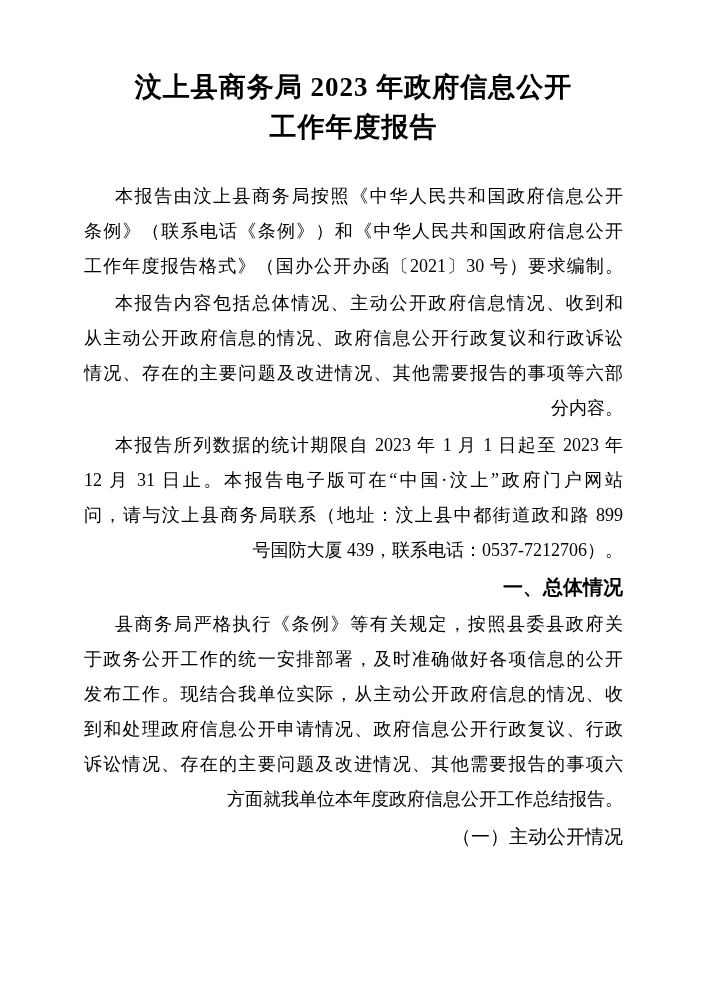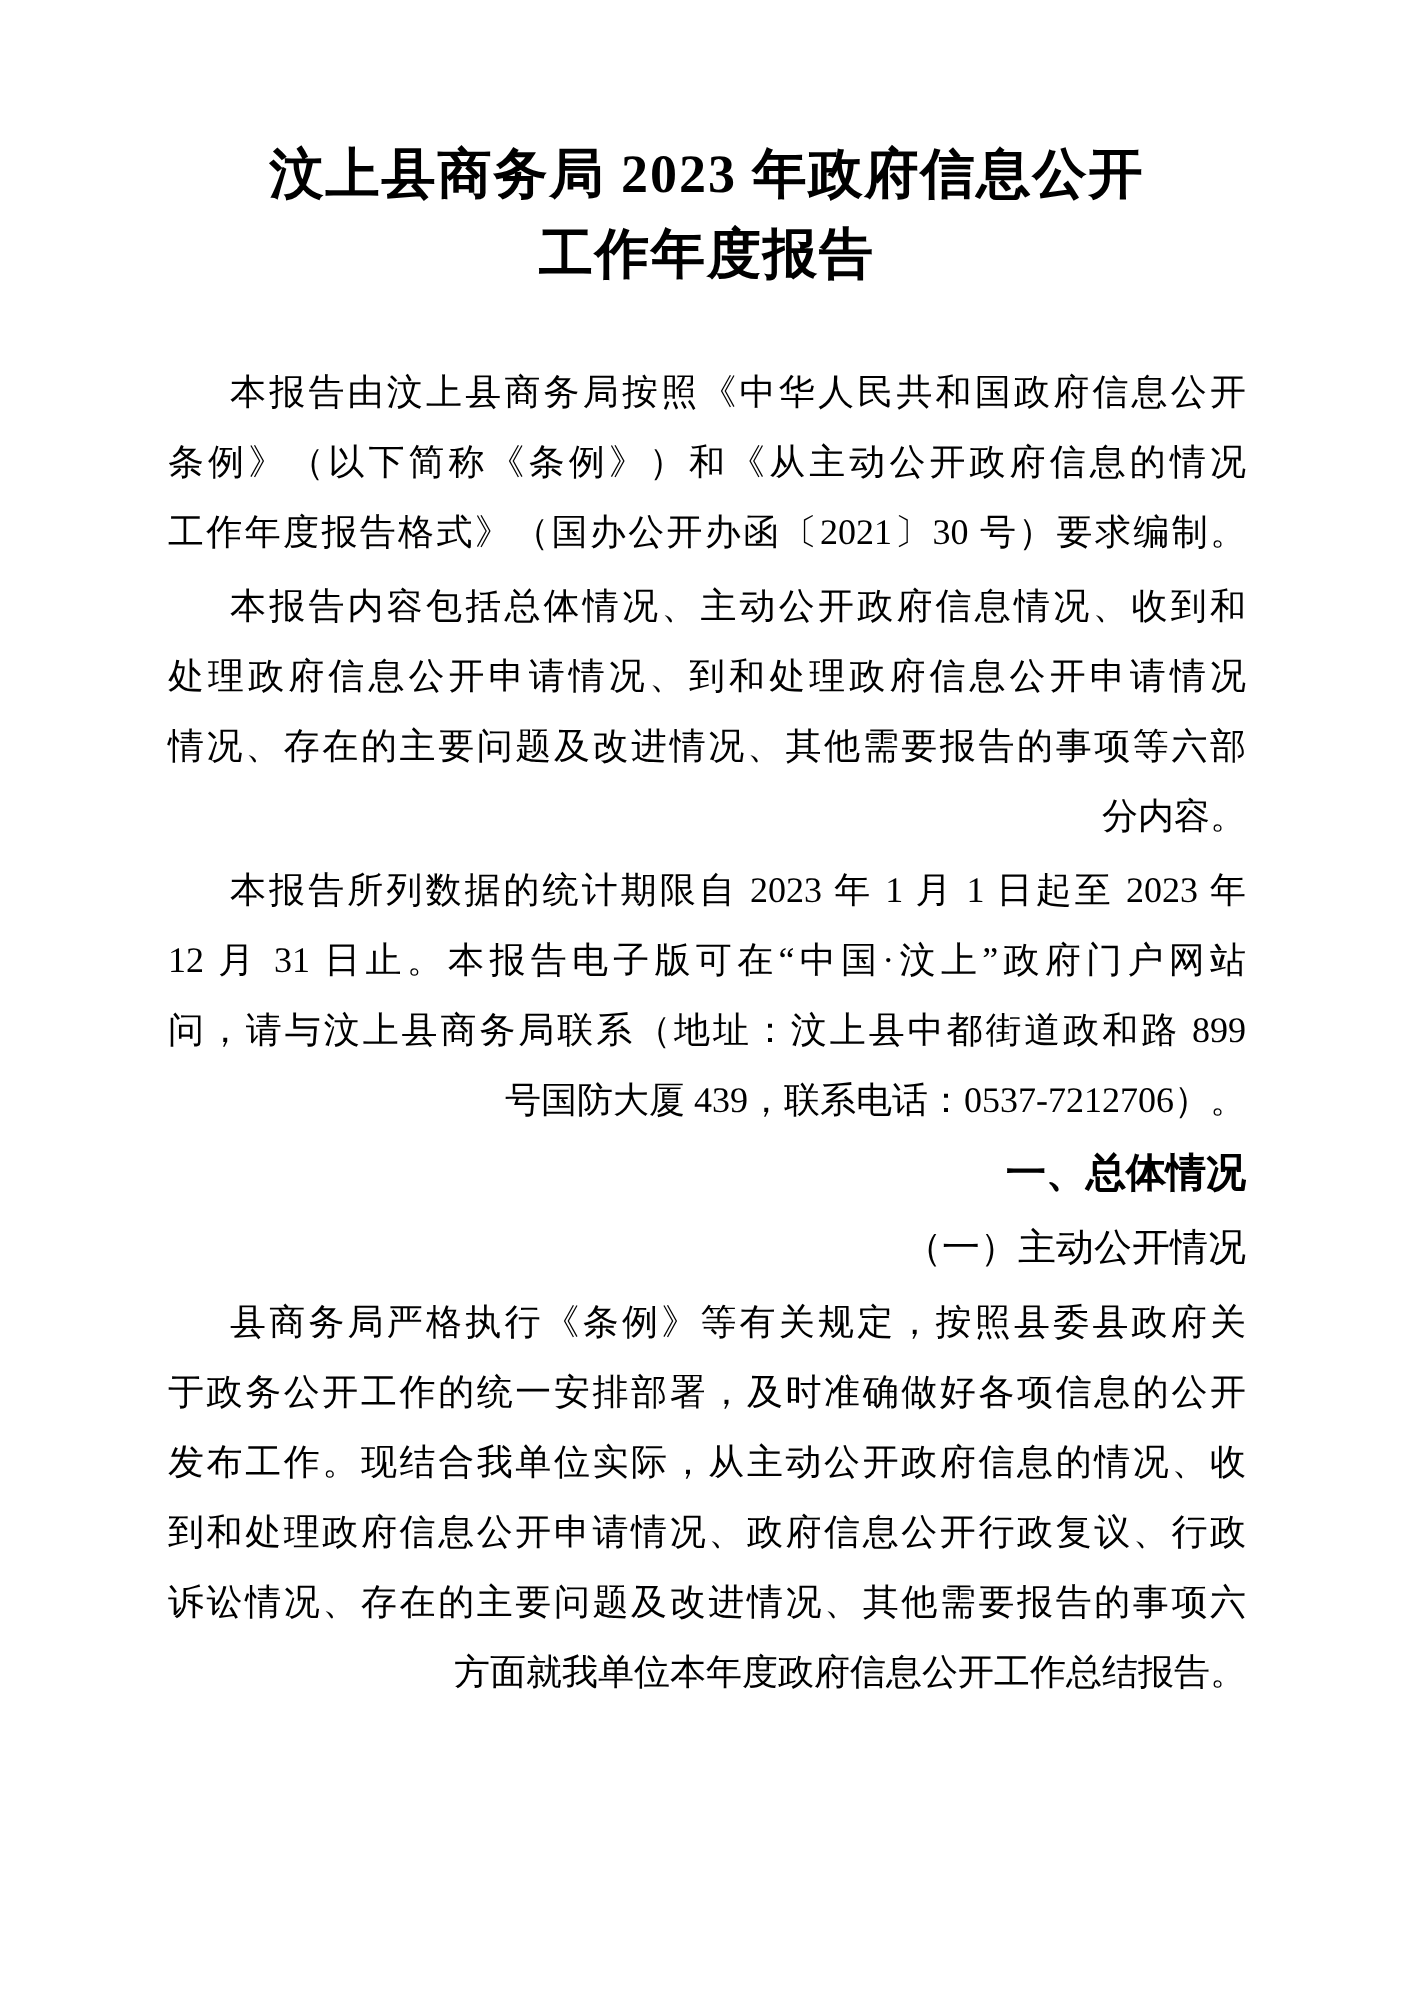--- a/index.html
+++ b/index.html
@@ -66,44 +66,44 @@
 
 <div class="page">
   <div class="content">
     <div class="doc-title">
       <div class="title-line">汶上县商务局 2023 年政府信息公开</div>
       <div class="title-line">工作年度报告</div>
     </div>
     <div>
         <div class="para body">
           <div class="line indent fill">本报告由汶上县商务局按照《中华人民共和国政府信息公开</div>
-          <div class="line fill">条例》（以下简称《条例》）和《从主动公开政府信息的情况</div>
+          <div class="line fill">条例》（联系电话《条例》）和《中华人民共和国政府信息公开</div>
           <div class="line fill">工作年度报告格式》（国办公开办函〔2021〕30 号）要求编制。</div>
         </div>
         <div class="para body">
           <div class="line indent fill">本报告内容包括总体情况、主动公开政府信息情况、收到和</div>
-          <div class="line fill">处理政府信息公开申请情况、到和处理政府信息公开申请情况</div>
+          <div class="line fill">从主动公开政府信息的情况、政府信息公开行政复议和行政诉讼</div>
           <div class="line fill">情况、存在的主要问题及改进情况、其他需要报告的事项等六部</div>
           <div class="line">分内容。</div>
         </div>
         <div class="para body">
           <div class="line indent fill">本报告所列数据的统计期限自 2023 年 1 月 1 日起至 2023 年</div>
           <div class="line fill">12 月 31 日止。本报告电子版可在“中国·汶上”政府门户网站</div>
           <div class="line fill">问，请与汶上县商务局联系（地址：汶上县中都街道政和路 899</div>
           <div class="line">号国防大厦 439，联系电话：0537-7212706）。</div>
         </div>
         <div class="para heading">
           <div class="line indent">一、总体情况</div>
         </div>
-        <div class="para subheading">
-          <div class="line indent">（一）主动公开情况</div>
-        </div>
         <div class="para body">
           <div class="line indent fill">县商务局严格执行《条例》等有关规定，按照县委县政府关</div>
           <div class="line fill">于政务公开工作的统一安排部署，及时准确做好各项信息的公开</div>
           <div class="line fill">发布工作。现结合我单位实际，从主动公开政府信息的情况、收</div>
           <div class="line fill">到和处理政府信息公开申请情况、政府信息公开行政复议、行政</div>
           <div class="line fill">诉讼情况、存在的主要问题及改进情况、其他需要报告的事项六</div>
           <div class="line">方面就我单位本年度政府信息公开工作总结报告。</div>
         </div>
+        <div class="para subheading">
+          <div class="line indent">（一）主动公开情况</div>
+        </div>
       </div>
   </div>
 </div>
 
 </body></html>

